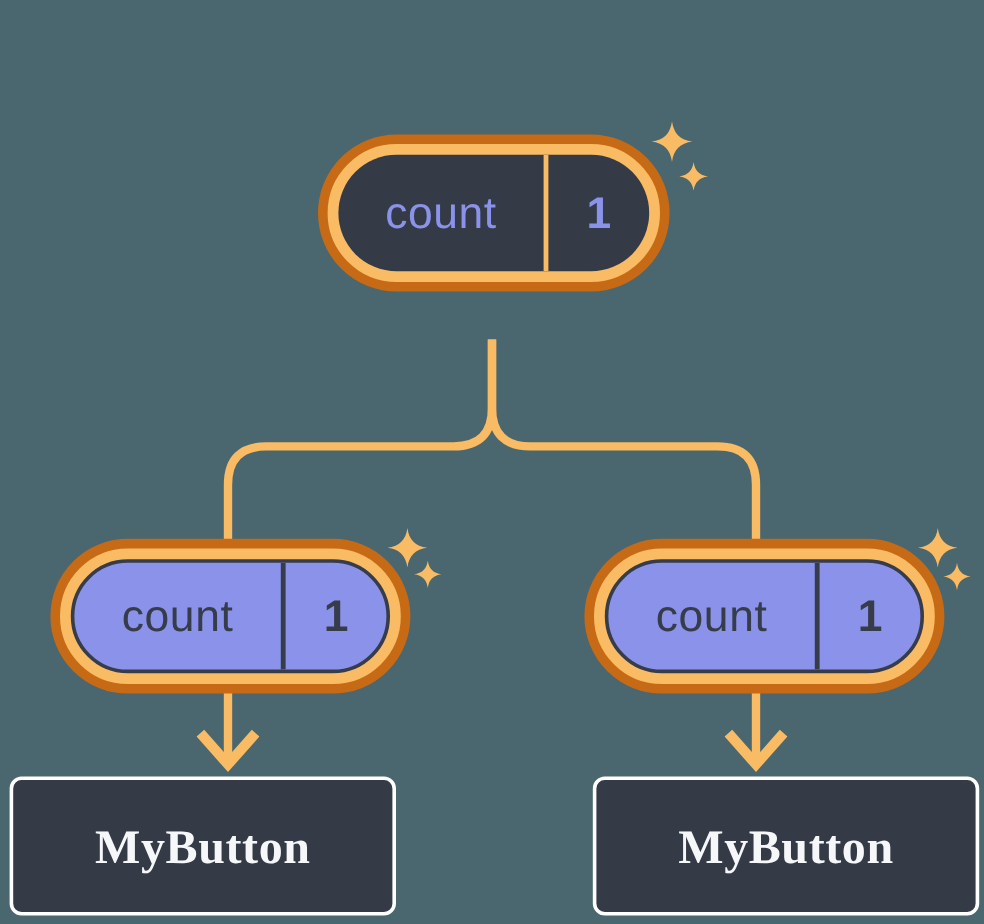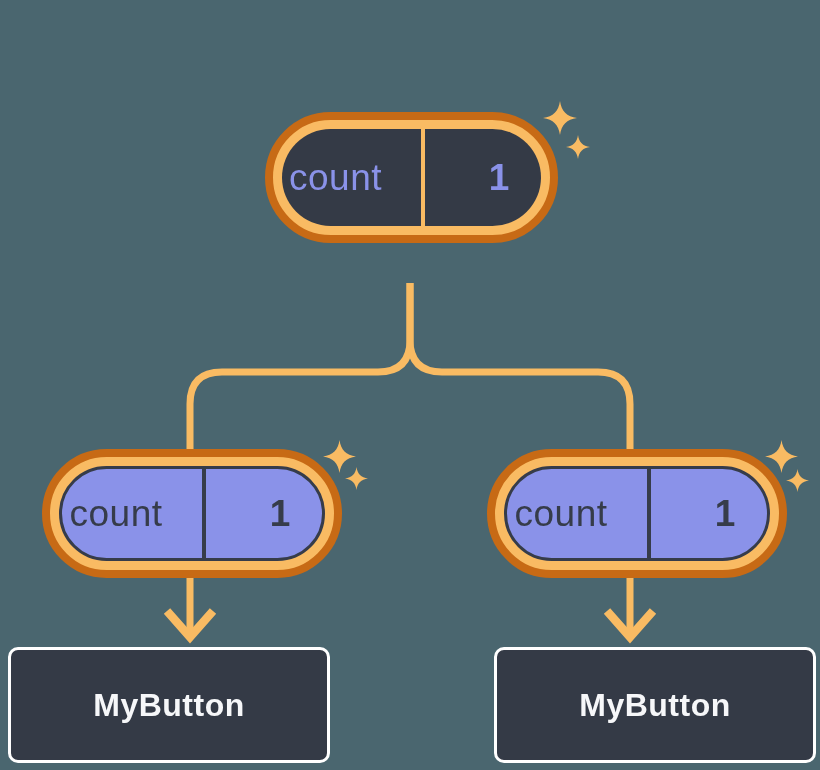--- a/index.html
+++ b/index.html
@@ -42,21 +42,20 @@
     border:8px solid var(--accent-orange-dark);
     background:var(--accent-orange);
     border-radius:999px;
     padding:9px;
   }
   .pill-inner{
     height:100%;width:100%;
     border-radius:999px;
     display:flex;align-items:stretch;
     overflow:hidden;
-    gap:32px;
   }
   .pill-top{left:265px;top:112px;width:293px;height:131px;}
   .pill-top .pill-inner{background:var(--box-bg);color:var(--pill-purple);}
   .pill-top .pill-divider{background:var(--accent-orange);}
   .pill-child{width:300px;height:129px;top:449px;}
   #pill-left{left:42px;}
   #pill-right{left:487px;}
   .pill-child .pill-inner{
     background:var(--pill-purple);
     border:3px solid var(--text-dark);
@@ -78,21 +77,21 @@
     position:absolute;top:647px;width:322px;height:116px;
     background:var(--box-bg);
     border:3px solid var(--box-border);
     border-radius:10px;
     display:flex;align-items:center;justify-content:center;
   }
   #button-left{left:8px;}
   #button-right{left:494px;}
   .button-title{
     color:var(--text-light);
-    font-size:32px;font-weight:600;letter-spacing:0.5px;
+    font-size:40px;font-weight:600;letter-spacing:0.5px;font-family:Liberation Serif, serif;
   }
 
   .sparkle{position:absolute;}
   .sparkle svg{display:block;width:100%;height:100%;}
   .sparkle path{fill:var(--accent-orange);}
 </style>
 </head>
 <body>
 
 <div class="stage">

